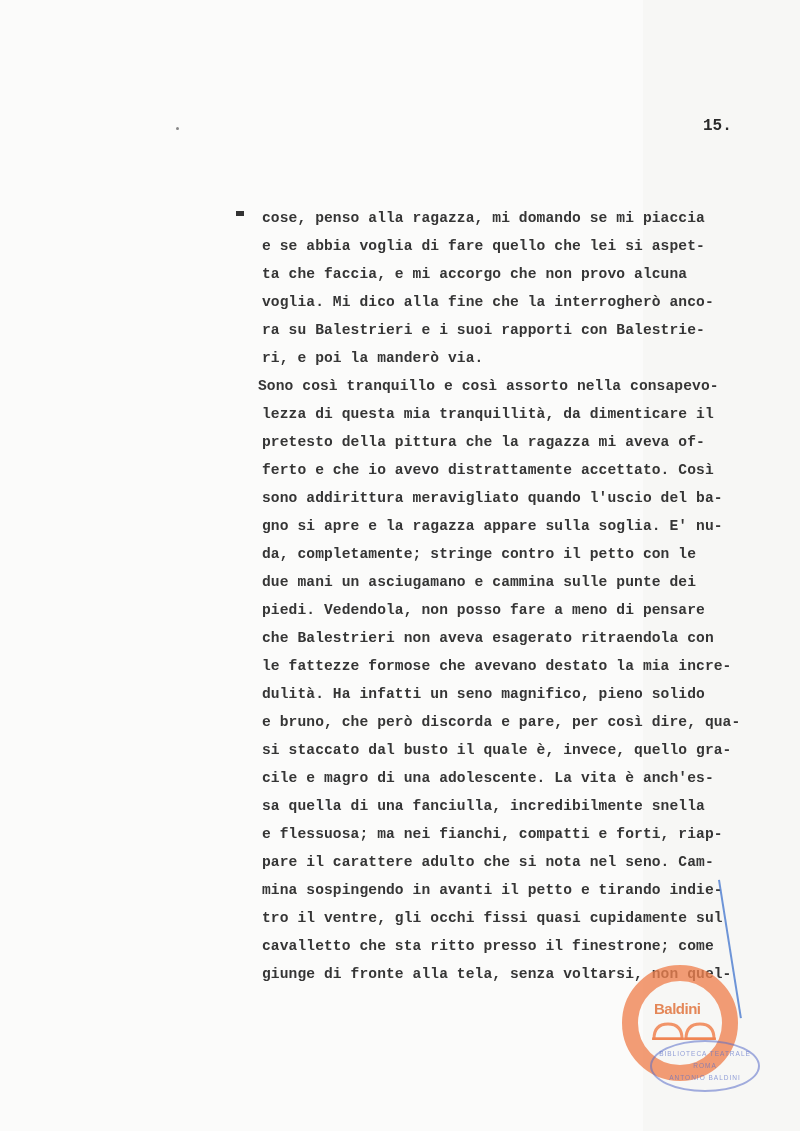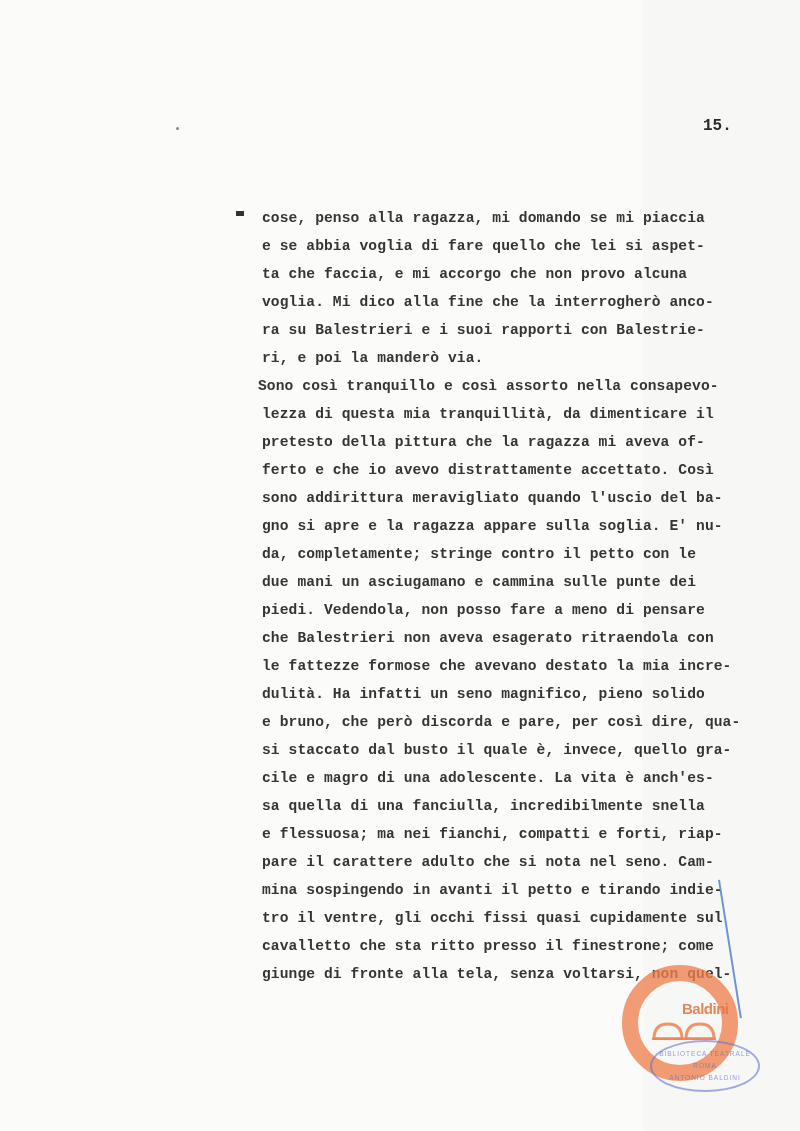--- a/index.html
+++ b/index.html
@@ -54,21 +54,20 @@
       border-radius: 50%;
       border: 16px solid rgba(240,130,80,0.78);
       box-sizing: border-box;
     }
     .logo-text {
       position: absolute; left: 654px; top: 1000px;
       font-family: "Liberation Sans", sans-serif;
       font-size: 15px; font-weight: bold;
       color: rgba(225,115,60,0.85);
       letter-spacing: -0.5px;
-      margin-left: 28px;
     }
     .logo-b {
       position: absolute; left: 652px; top: 1022px;
       width: 64px; height: 18px;
     }
     .oval-stamp {
       position: absolute; left: 650px; top: 1040px;
       width: 110px; height: 52px;
       border: 2px solid rgba(90,110,200,0.55);
       border-radius: 50%;

